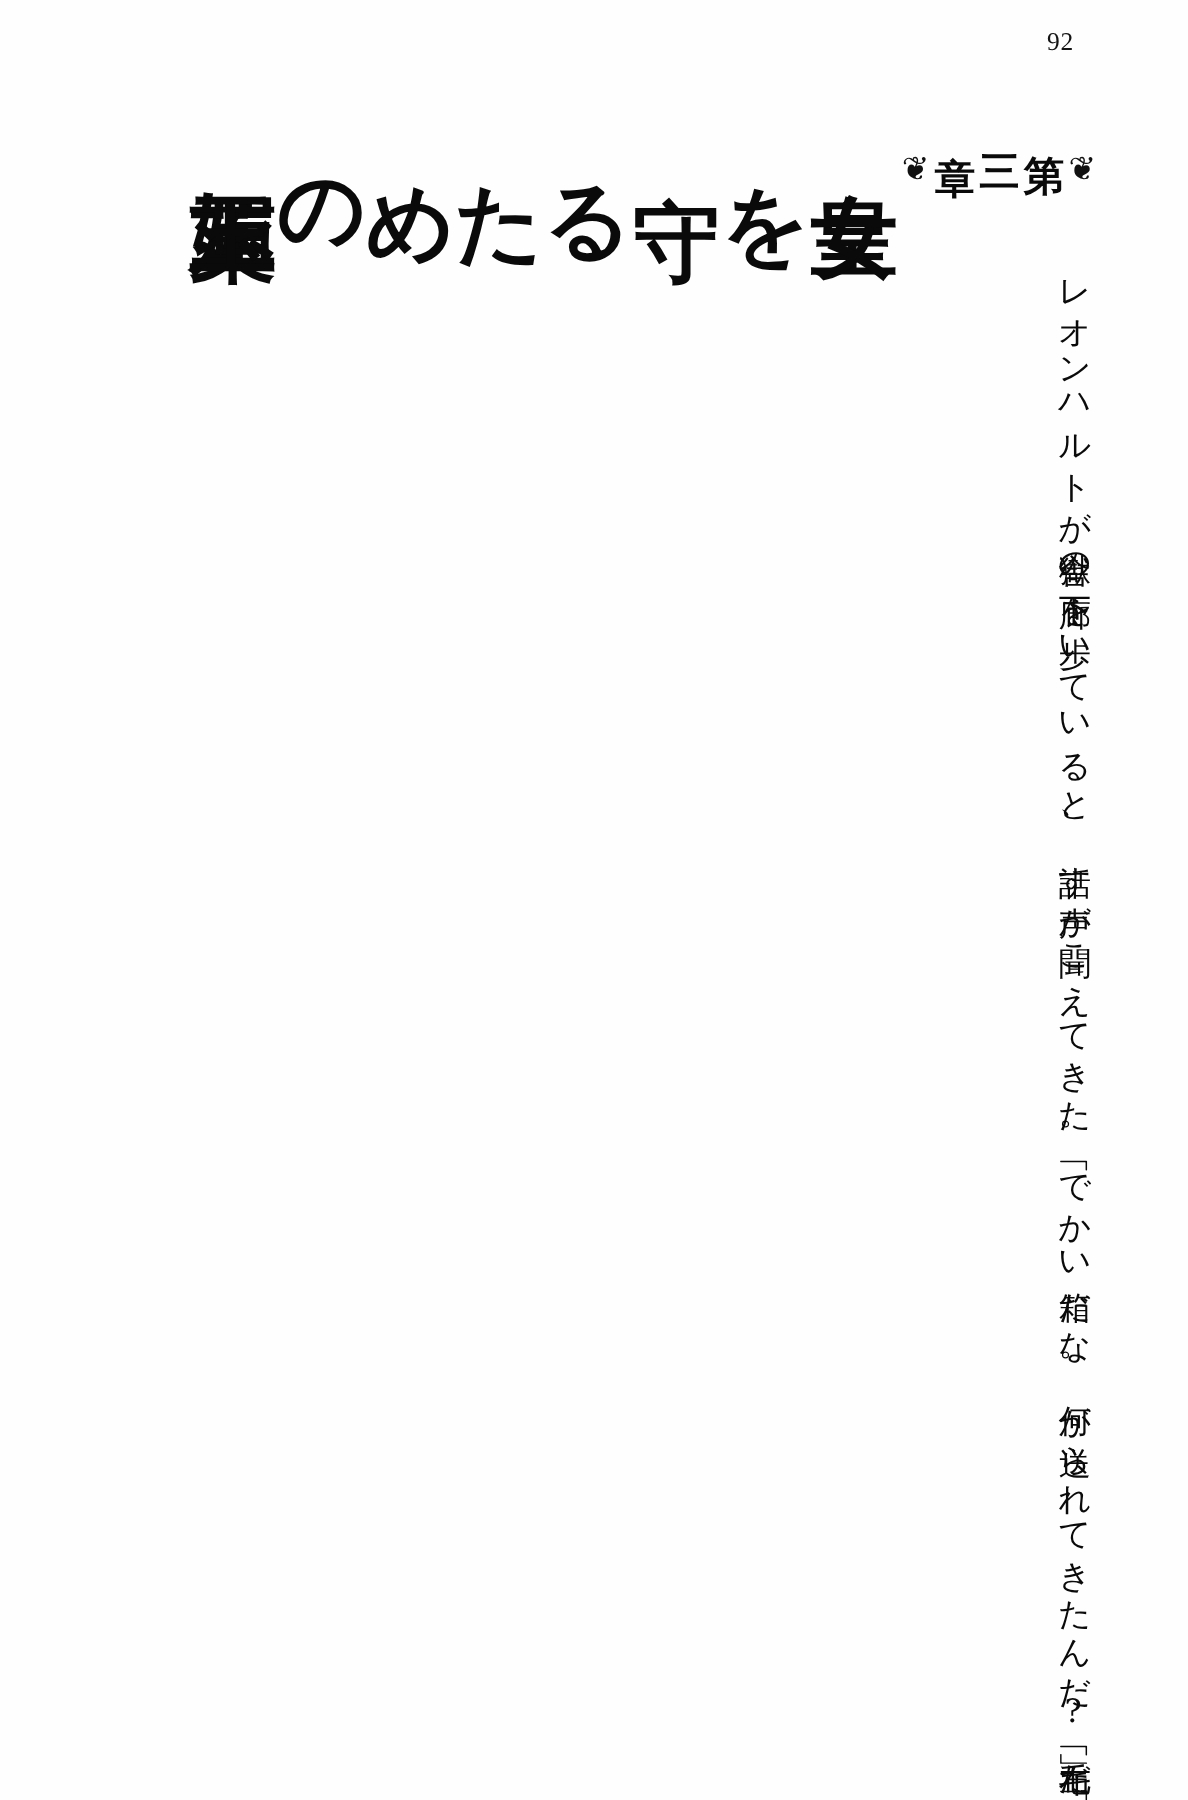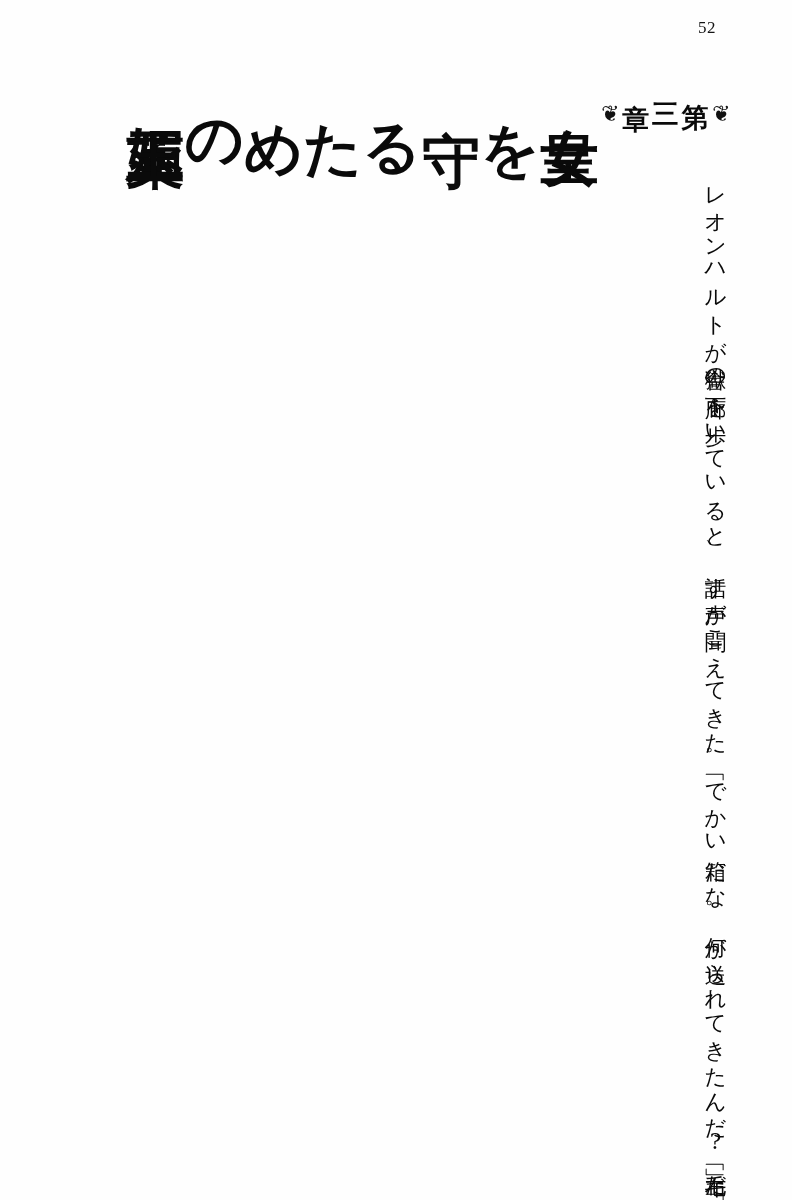--- a/index.html
+++ b/index.html
@@ -108,21 +108,21 @@
   }
   .body-line.indent {
     padding-top: 22px;
   }
 </style>
 </head>
 <body>
 
 <div id="page">
 
-  <div id="page-number">52</div>
+  <div id="page-number">92</div>
 
   <div id="text-block">
 
     <div class="chapter-col">
       <div class="chapter-ornament">❦</div>
       <div class="chapter-num">第 三 章</div>
       <div class="chapter-ornament">❦</div>
       <div class="chapter-title">皇女を守るための媚薬玉</div>
     </div>
 

